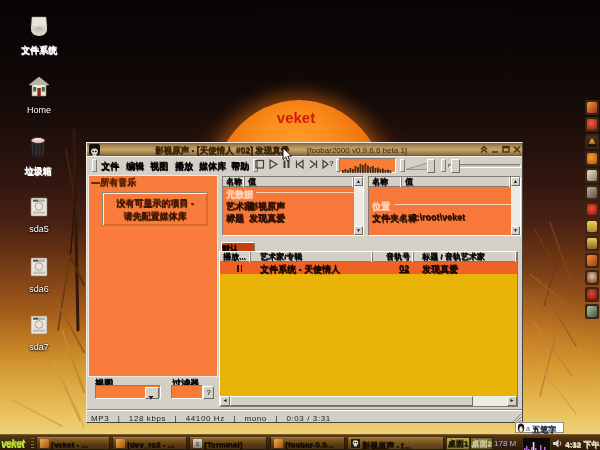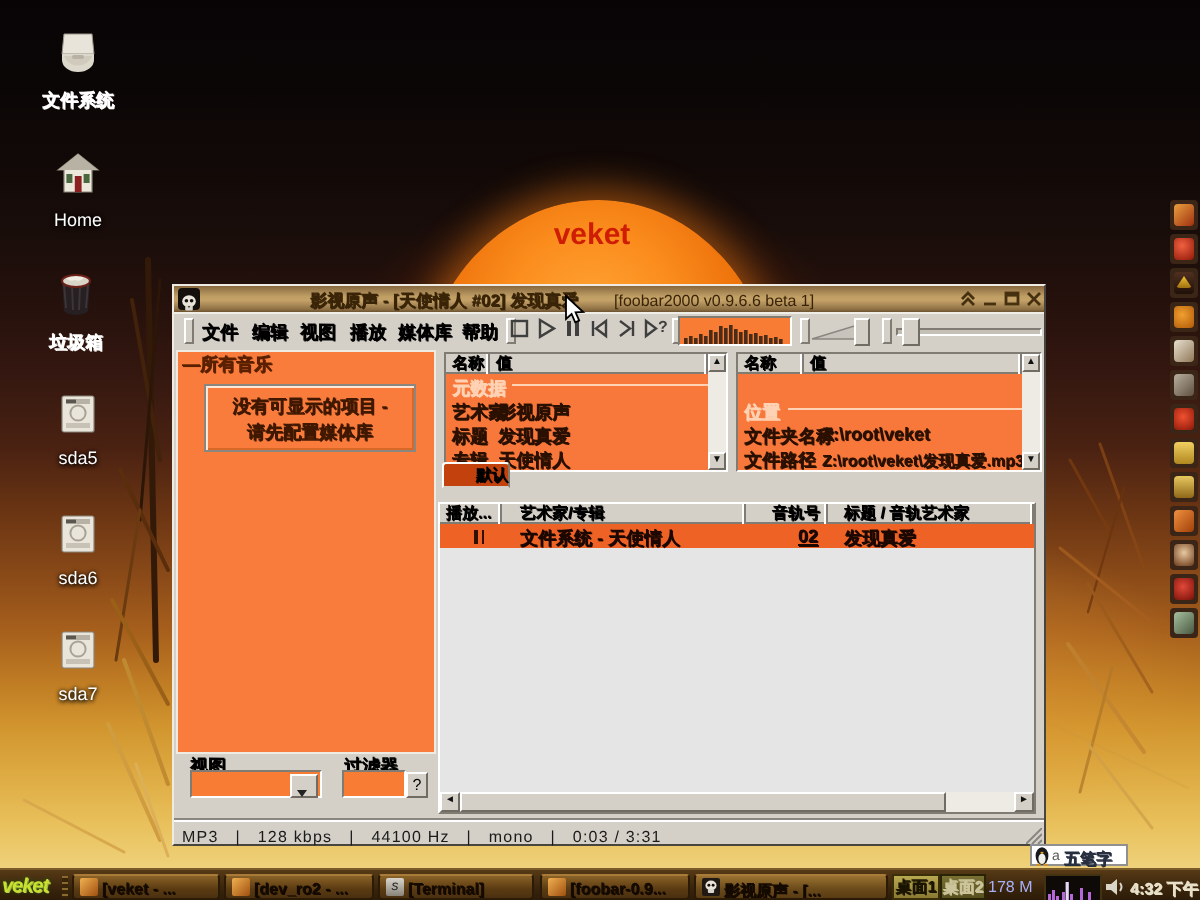--- a/index.html
+++ b/index.html
@@ -279,56 +279,48 @@
         <span style="position:absolute;left:26px;">影视原声</span>
       </div>
     <div class="abs prow cjk" style="top:10px;color:#ffd2b4;">
         <span style="position:absolute;left:3px;">元数据</span>
         <span style="position:absolute;left:33px;right:3px;top:5px;height:1px;background:#ffd2b4;"></span>
       </div>
     <div class="abs prow cjk" style="top:34px;">
         <span style="position:absolute;left:3px;">标题</span>
         <span style="position:absolute;left:26px;">发现真爱</span>
       </div>
-    <div class="abs prow cjk" style="top:46px;">
-        <span style="position:absolute;left:3px;">专辑</span>
-        <span style="position:absolute;left:26px;">天使情人</span>
-      </div>
     <div class="abs vsb" style="right:0;top:0;height:58px;">
         <div class="sbtn">▲</div>
         <div class="sbody"></div>
         <div class="sbtn">▼</div>
       </div>
   </div>
 
   <div class="abs" style="left:281px;top:33px;width:153px;height:60px;border:1px solid;border-color:#807c74 #fff #fff #807c74;background:#f8773a;box-sizing:border-box;overflow:hidden;">
     <div class="abs hdr" style="left:0;top:0;width:33px;"><span class="cjk">名称</span></div>
     <div class="abs hdr" style="left:33px;top:0;width:109px;"><span class="cjk">值</span></div>
     <div class="abs prow cjk" style="top:10px;color:#ffd2b4;margin-top:12px;">
         <span style="position:absolute;left:3px;">位置</span>
         <span style="position:absolute;left:25px;right:3px;top:5px;height:1px;background:#ffd2b4;"></span>
       </div>
     <div class="abs prow cjk" style="top:34px;">
         <span style="position:absolute;left:3px;">文件夹名称</span>
         <span style="position:absolute;left:42px;">Z:\root\veket</span>
       </div>
-    <div class="abs prow cjk" style="top:46px;">
-        <span style="position:absolute;left:3px;">文件路径</span>
-        <span style="position:absolute;left:42px;font-size:8px;top:2px;">Z:\root\veket\发现真爱.mp3</span>
-      </div>
     <div class="abs vsb" style="right:0;top:0;height:58px;">
         <div class="sbtn">▲</div>
         <div class="sbody"></div>
         <div class="sbtn">▼</div>
       </div>
   </div>
 
-  <div class="abs cjk" style="left:134px;top:88px;width:32px;height:11px;background:#c2410c;border:1px solid;border-color:#fff #807c74 #d4d0c8 #fff;border-radius:2px 2px 0 0;font-size:8px;text-align:right;line-height:11px;">默认</div>
-
-  <div class="abs" style="left:132px;top:108px;width:299px;height:156px;border:1px solid;border-color:#fff #807c74 #807c74 #fff;box-sizing:border-box;background:#e5e5e5;">
+  <div class="abs cjk" style="left:134px;top:99px;width:32px;height:11px;background:#c2410c;border:1px solid;border-color:#fff #807c74 #d4d0c8 #fff;border-radius:2px 2px 0 0;font-size:8px;text-align:left;line-height:11px;">默认</div>
+
+  <div class="abs" style="left:132px;top:108px;width:299px;height:156px;border:1px solid;border-color:#fff #807c74 #807c74 #fff;box-sizing:border-box;background:#eab308;">
     <div class="abs hdr" style="left:0;top:0;width:31px;"><span class="cjk">播放...</span></div>
     <div class="abs hdr" style="left:31px;top:0;width:122px;"><span class="cjk" style="margin-left:9px;">艺术家/专辑</span></div>
     <div class="abs hdr" style="left:153px;top:0;width:41px;">
         <span class="cjk" style="float:right;margin-right:3px;">音轨号</span>
       </div>
     <div class="abs hdr" style="left:194px;top:0;width:103px;"><span class="cjk" style="margin-left:8px;">标题 / 音轨艺术家</span></div>
     <div class="abs cjk" style="left:0;top:10px;width:297px;height:12px;background:#ee6226;font-size:9px;color:#1c0800;">
       <span style="position:absolute;left:17px;top:2.5px;width:1.5px;height:7px;background:#311000;"></span>
         <span style="position:absolute;left:20.5px;top:2.5px;width:1.5px;height:7px;background:#311000;"></span>
       <span style="position:absolute;left:40px;top:1px;">文件系统 - 天使情人</span>

